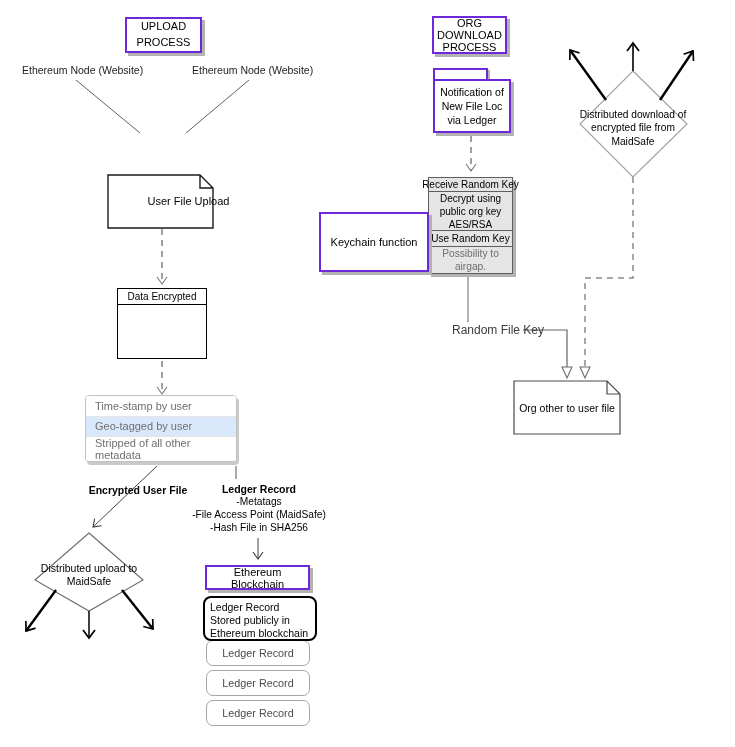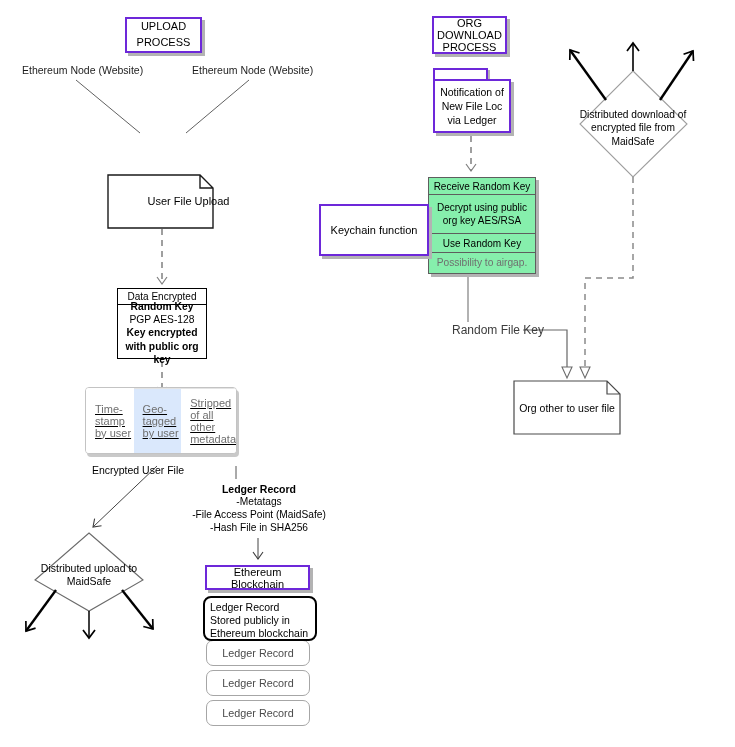--- a/index.html
+++ b/index.html
@@ -17,40 +17,40 @@
   #org-title{left:432px;top:16px;width:75px;height:38px;font-size:11px;line-height:1.1;z-index:3;}
   .node-label{font-size:10.5px;color:#1c1c1c;}
   #eth-left{left:22px;top:64px;}
   #eth-right{left:192px;top:64px;}
   #smart-contract{left:135px;top:124px;width:54px;height:54px;border-radius:50%;
                   font-size:10.5px;line-height:1.25;z-index:4;background:#fff;border:2px solid #000;}
   #user-doc-label{left:110px;top:176px;width:101px;height:50px;font-size:11px;z-index:2;margin-left:28px;}
   #data-encrypted{left:117px;top:288px;width:90px;height:71px;background:#fff;border:1.5px solid #000;z-index:2;}
   #data-encrypted .hdr{height:15px;border-bottom:1.3px solid #000;font-size:10px;}
   #data-encrypted .bdy{height:54px;font-size:10.3px;line-height:1.3;flex-direction:column;padding:1px 1px;}
-  #meta-list{left:85px;top:387px;width:152px;height:67px;background:#fff;border:1px solid #c3c3c3;
+  #meta-list{left:85px;top:395px;width:152px;height:67px;background:#fff;border:1px solid #c3c3c3;
              border-radius:4px;overflow:hidden;z-index:2;box-shadow:2px 3px 0 #c9c9c9;
-             display:flex;flex-direction:row;text-decoration:underline;}
+             display:flex;flex-direction:column;}
   .meta-row{flex:1;display:flex;align-items:center;padding-left:9px;font-size:11px;color:#6f6f6f;background:#fff;}
   .meta-row + .meta-row{border-top:1px solid #e4e4e4;}
   .meta-row.hl{background:#dae8fc;}
-  #encrypted-label{left:80px;top:464px;width:116px;font-size:10.5px;font-weight:normal;}
+  #encrypted-label{left:80px;top:484px;width:116px;font-size:10.5px;font-weight:bold;}
   #ledger-note{left:186px;top:483px;width:146px;text-align:center;font-size:10.2px;line-height:1.25;}
   #ledger-note .t{font-weight:bold;font-size:10.5px;display:block;}
   #ledger-note span{display:block;}
   #upload-diamond-label{left:37px;top:562px;width:104px;font-size:10.5px;line-height:1.25;z-index:2;}
   #eth-blockchain{left:205px;top:565px;width:105px;height:25px;font-size:11px;z-index:3;}
   #ledger-stored{left:203px;top:596px;width:114px;height:45px;background:#fff;border:2px solid #000;
                  border-radius:8px;font-size:10.5px;line-height:1.25;padding:3px 5px;z-index:3;}
   .ledger-rec{left:206px;width:104px;height:26px;background:#fff;border:1px solid #a6a6a6;
               border-radius:7px;font-size:10.8px;color:#4a4a4a;z-index:2;}
   #notif-tab{left:433px;top:68px;width:55px;height:14px;z-index:2;box-shadow:2px 2px 0 #b3b3b3;}
   #notif-main{left:433px;top:79px;width:78px;height:54px;font-size:10.5px;line-height:1.35;z-index:3;}
-  #keychain{left:319px;top:204px;width:110px;height:52px;font-size:11px;z-index:3;}
-  #key-list{left:428px;top:177px;width:108px;height:97px;background:#86efac;border:1px solid #5e5e5e;
+  #keychain{left:319px;top:212px;width:110px;height:60px;font-size:11px;z-index:3;}
+  #key-list{left:428px;top:177px;width:85px;height:97px;background:#e5e5e5;border:1px solid #5e5e5e;
             z-index:2;box-shadow:3px 3px 0 #b3b3b3;display:flex;flex-direction:column;}
   .key-row{display:flex;align-items:center;justify-content:center;text-align:center;font-size:10px;line-height:1.3;}
   .key-row.b{border-bottom:1px solid #5e5e5e;}
   #key-r1{height:16px;}
   #key-r2{height:38px;}
   #key-r3{height:18px;}
   #key-r4{flex:1;color:#6f6f6f;font-size:10.2px;}
   #random-key-label{left:452px;top:323px;font-size:12px;color:#3c3c3c;}
   #dl-diamond-label{left:577px;top:108px;width:112px;font-size:10.2px;line-height:1.3;z-index:2;}
   #org-doc-label{left:514px;top:381px;width:106px;height:53px;font-size:10.5px;z-index:2;}
@@ -109,25 +109,20 @@
   </div>
 
   <div id="eth-left" class="abs lbl node-label nowrap">Ethereum Node (Website)</div>
   <div id="eth-right" class="abs lbl node-label nowrap">Ethereum Node (Website)</div>
 
 
   <div id="user-doc-label" class="abs ctr lbl">User File Upload</div>
 
   <div id="data-encrypted" class="abs lbl">
     <div class="hdr ctr">Data Encrypted</div>
-    <div class="bdy ctr">
-      <span style="font-weight:bold">Random Key</span>
-      <span>PGP AES-128</span>
-      <span style="font-weight:bold">Key encrypted with public org key</span>
-    </div>
   </div>
 
   <div id="meta-list" class="abs">
     <div class="meta-row">Time-stamp by user</div>
     <div class="meta-row hl">Geo-tagged by user</div>
     <div class="meta-row">Stripped of all other metadata</div>
   </div>
 
   <div id="encrypted-label" class="abs ctr lbl">Encrypted User File</div>
 

